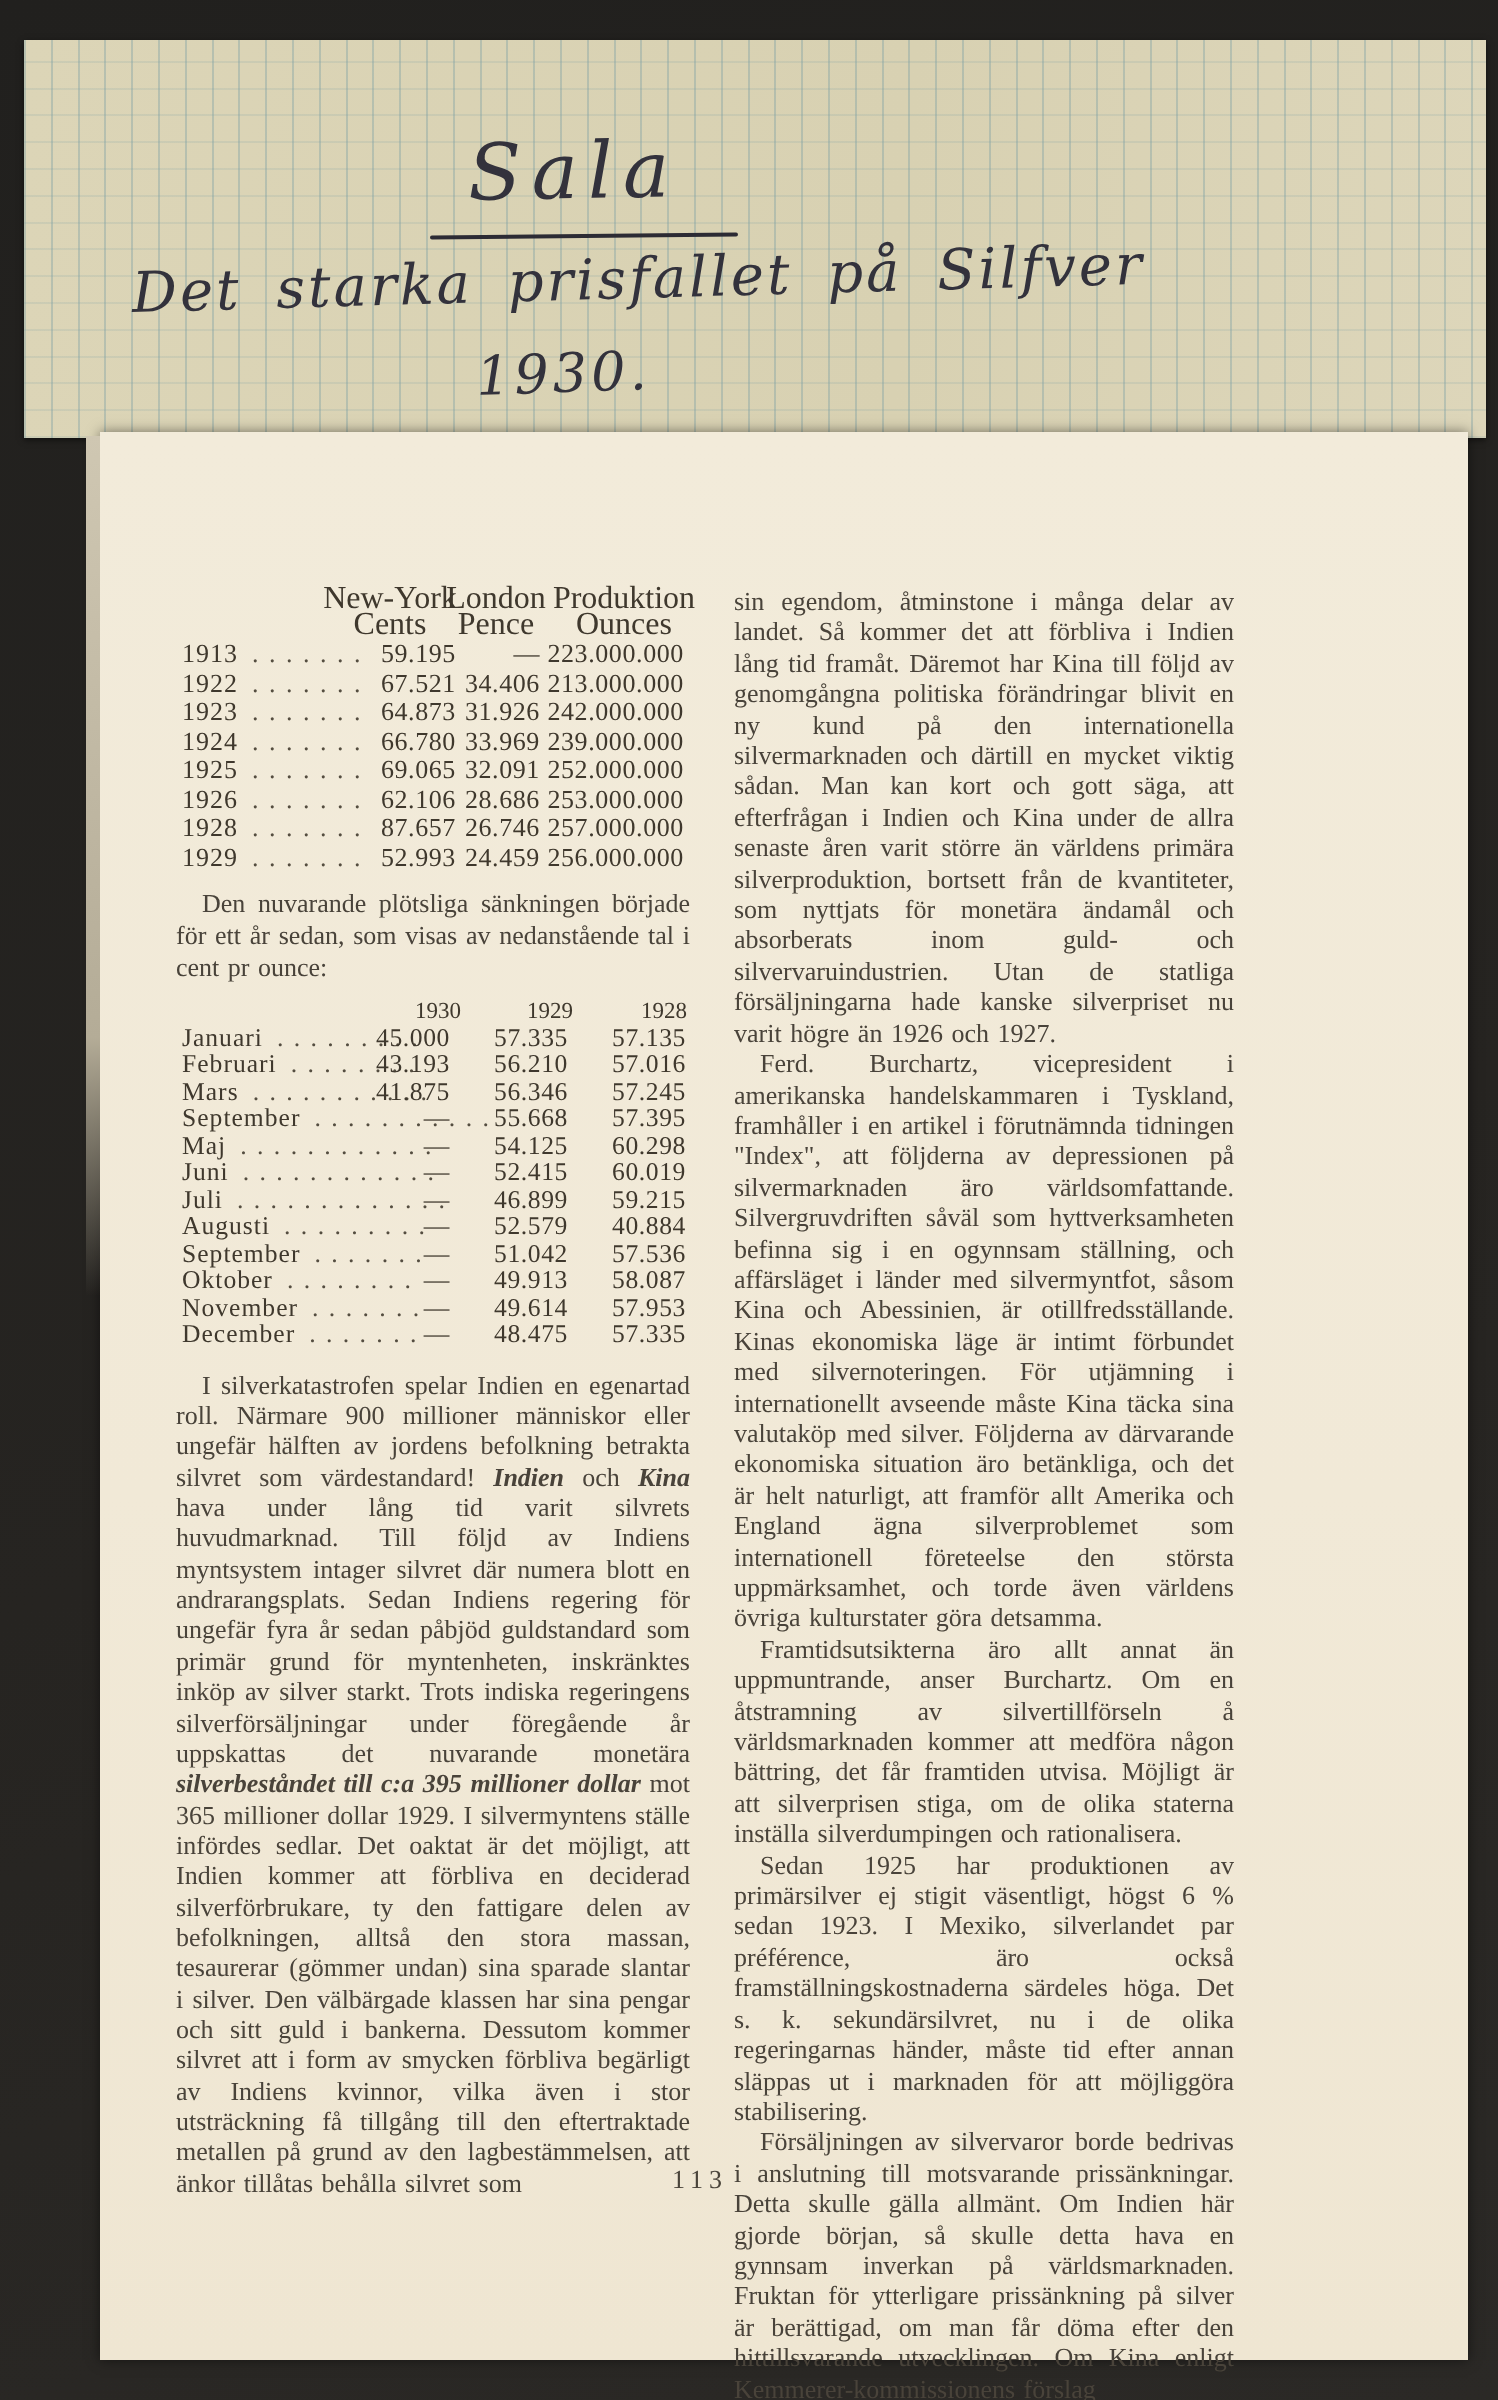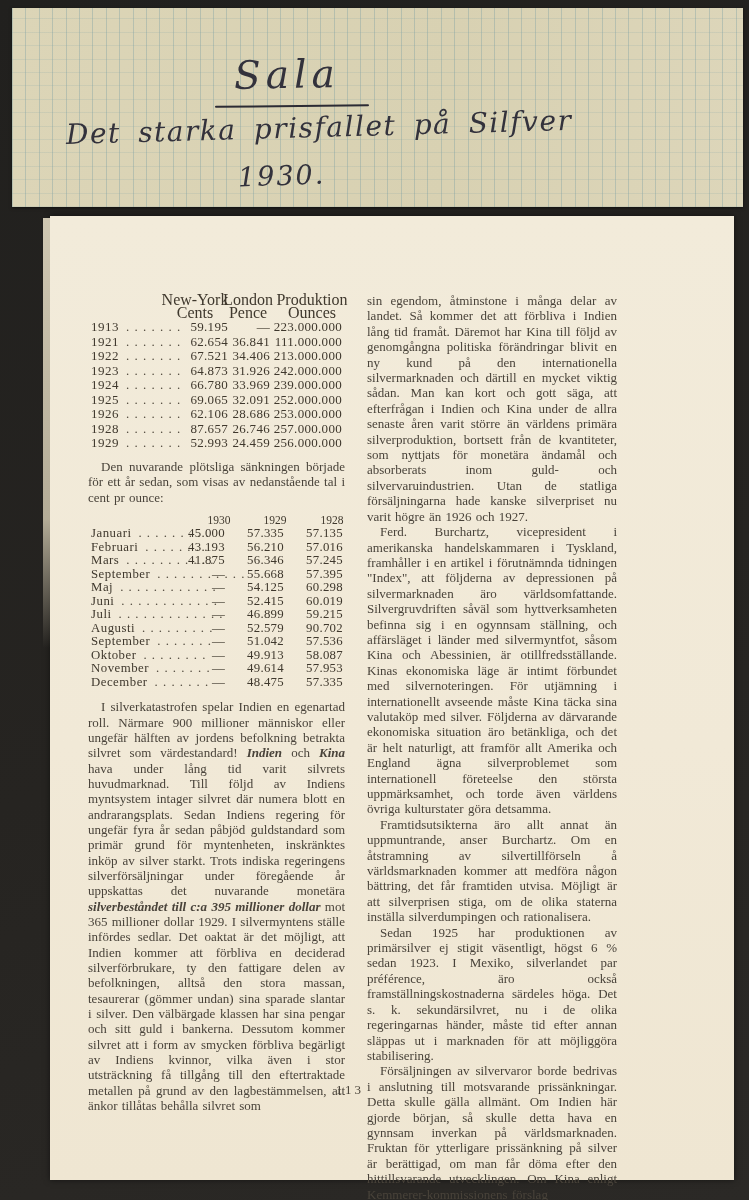--- a/index.html
+++ b/index.html
@@ -7,21 +7,21 @@
     width:749px;height:1200px;
     background:#232220;
     font-family:"Liberation Serif", serif;
     overflow:hidden;
   }
   .scene{position:relative;width:749px;height:1200px;
     background:linear-gradient(160deg,#21201e 0%,#262421 55%,#2b2926 100%);}
 
   
   .note-paper{
-    position:absolute;left:12px;top:8px;width:731px;height:199px;
+    position:absolute;left:12px;top:20px;width:731px;height:199px;
     background:
       repeating-linear-gradient(90deg, rgba(122,158,163,.38) 0 1px, transparent 1px 13.4px),
       repeating-linear-gradient(0deg, rgba(122,158,163,.17) 0 1px, transparent 1px 13.4px),
       linear-gradient(93deg,#dcd5b7 0%,#d8d1b2 60%,#ddd6ba 100%);
     box-shadow:0 1px 3px rgba(0,0,0,.55);
   }
   .hw{position:absolute;color:#33323c;
     font-family:"DejaVu Serif", serif;font-style:italic;white-space:nowrap;}
   .hw-title{left:222px;top:44px;font-size:39px;letter-spacing:5px;transform:rotate(-1deg);}
   .hw-underline{position:absolute;left:203px;top:97px;width:154px;height:2px;
@@ -116,26 +116,20 @@
           </div>
         <div>
 
             <div class="t-row">
               <span class="lbl">1913</span><span class="dots">. . . . . . .</span>
               <span class="v v1">59.195</span>
               <span class="v v2">—</span>
               <span class="v v3">223.000.000</span>
             </div>
 
-            <div class="t-row">
-              <span class="lbl">1921</span><span class="dots">. . . . . . .</span>
-              <span class="v v1">62.654</span>
-              <span class="v v2">36.841</span>
-              <span class="v v3">111.000.000</span>
-            </div>
 
             <div class="t-row">
               <span class="lbl">1922</span><span class="dots">. . . . . . .</span>
               <span class="v v1">67.521</span>
               <span class="v v2">34.406</span>
               <span class="v v3">213.000.000</span>
             </div>
 
             <div class="t-row">
               <span class="lbl">1923</span><span class="dots">. . . . . . .</span>
@@ -241,21 +235,21 @@
               <span class="lbl">Juli</span><span class="dots">. . . . . . . . . . . . .</span>
               <span class="v v1">—</span>
               <span class="v v2">46.899</span>
               <span class="v v3">59.215</span>
             </div>
 
             <div class="t-row">
               <span class="lbl">Augusti</span><span class="dots">. . . . . . . . .</span>
               <span class="v v1">—</span>
               <span class="v v2">52.579</span>
-              <span class="v v3">90.702</span>
+              <span class="v v3">40.884</span>
             </div>
 
             <div class="t-row">
               <span class="lbl">September</span><span class="dots">. . . . . . .</span>
               <span class="v v1">—</span>
               <span class="v v2">51.042</span>
               <span class="v v3">57.536</span>
             </div>
 
             <div class="t-row">

